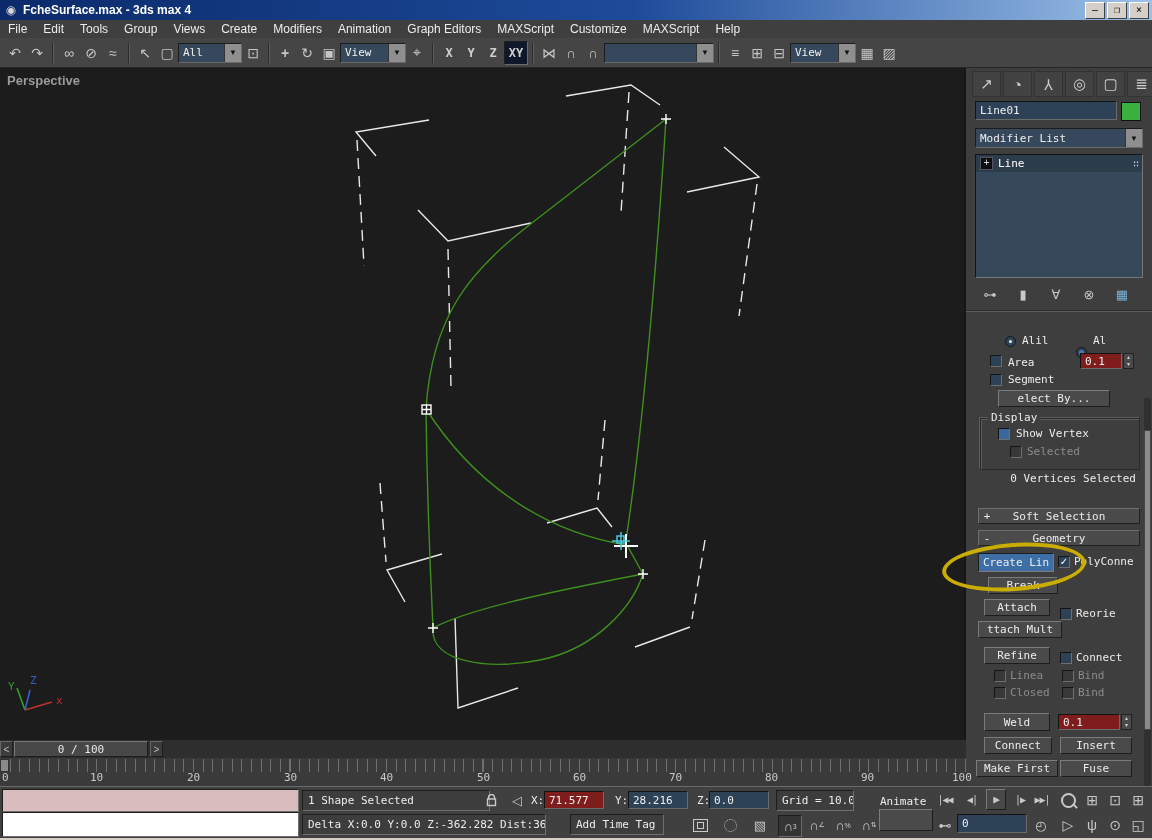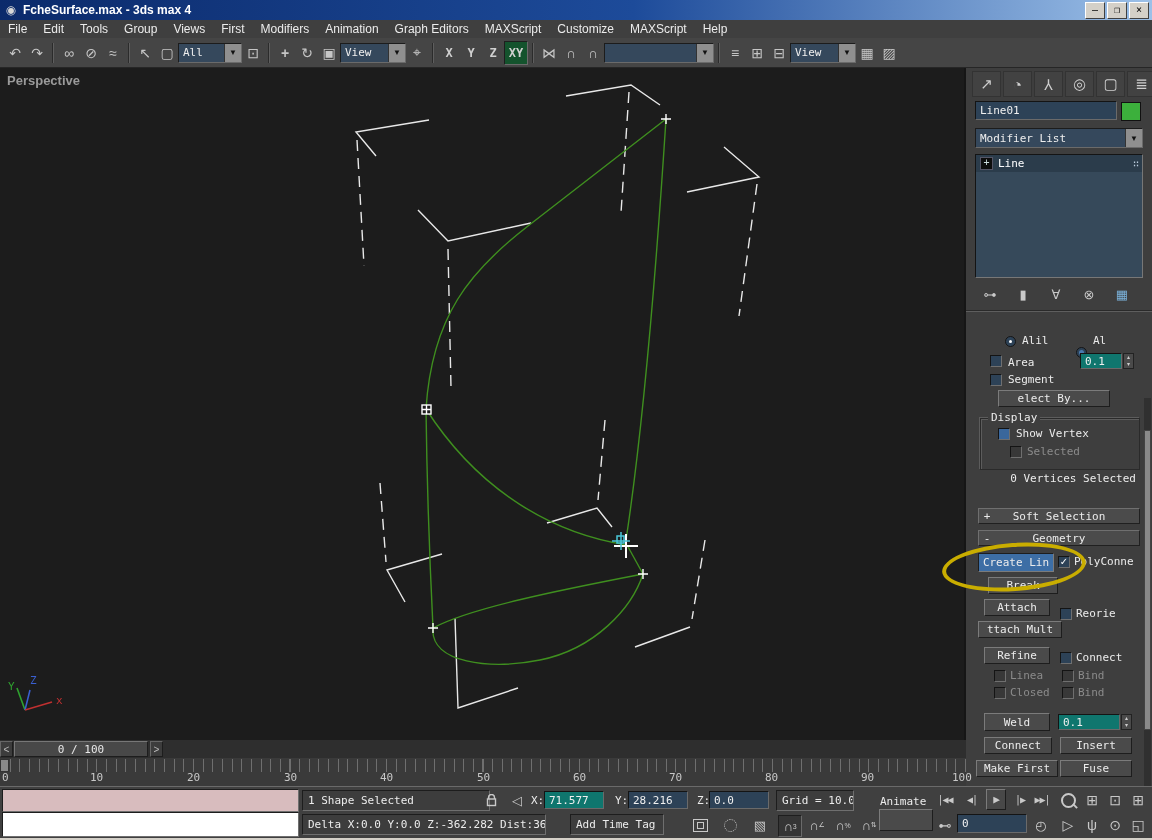--- a/index.html
+++ b/index.html
@@ -29,34 +29,34 @@
   .ticon.pressed{background:#353535;border:1px solid;border-color:#1e1e1e #6a6a6a #6a6a6a #1e1e1e;}
   .tsep{width:1px;height:20px;background:#2b2b2b;border-right:1px solid #5e5e5e;margin:0 4px;}
   .combo{height:20px;background:#35485c;border:1px solid;border-color:#1c1c1c #6a6a6a #6a6a6a #1c1c1c;
     display:flex;align-items:center;box-sizing:border-box;}
   .combo .cv{flex:1;padding:0 4px;font-family:"DejaVu Sans Mono",monospace;font-size:11px;color:#eee;
     white-space:nowrap;overflow:hidden;}
   .combo .ca{width:16px;height:100%;background:#8f8f8f;color:#111;font-size:8px;
     display:flex;align-items:center;justify-content:center;border-left:1px solid #333;}
   .axisbtn{width:22px;height:22px;display:flex;align-items:center;justify-content:center;
     color:#d0d0d0;font-family:"DejaVu Sans Mono",monospace;font-size:12px;font-weight:bold;}
-  .axisbtn.pressed{background:#14532d;border:1px solid;border-color:#1e1e1e #6a6a6a #6a6a6a #1e1e1e;}
+  .axisbtn.pressed{background:#0f172a;border:1px solid;border-color:#1e1e1e #6a6a6a #6a6a6a #1e1e1e;}
   
   #viewport{left:0;top:68px;width:966px;height:672px;background:#1c1c1c;
     border-right:2px solid #161616;box-sizing:border-box;}
   #vplabel{left:7px;top:73px;color:#9a9a9a;font-weight:bold;font-size:13px;}
   
   #panel{left:966px;top:68px;width:186px;height:718px;background:#3e3e3e;}
   #tabs{position:absolute;left:4px;top:3px;display:flex;gap:2px;}
   .tab{width:27px;height:24px;display:flex;align-items:center;justify-content:center;
     color:#cfcfcf;font-size:15px;border:1px solid #333;background:#424242;}
   .field{background:#2d4257;border:1px solid;border-color:#141414 #6a6a6a #6a6a6a #141414;
     color:#f0f0f0;font-family:"DejaVu Sans Mono",monospace;font-size:11px;
     display:flex;align-items:center;padding:0 4px;box-sizing:border-box;}
-  .field.sel{background:#0f766e;}
+  .field.sel{background:#7f1d1d;}
   .swatch{width:18px;height:17px;background:#3cb03c;border:1px solid #111;}
   #stack{left:975px;top:222px;width:168px;height:124px;background:#36495a;
     border:1px solid;border-color:#141414 #777 #777 #141414;box-sizing:border-box;}
   .stackrow{height:17px;display:flex;align-items:center;background:#2b3c4b;color:#fff;
     font-family:"DejaVu Sans Mono",monospace;font-size:11px;}
   .plusbox{width:11px;height:11px;background:#0d0d0d;color:#cdd;font-size:10px;line-height:10px;
     text-align:center;margin:0 5px 0 4px;border:1px solid #556;}
   .dragdots{margin-left:auto;margin-right:4px;color:#bcd;font-size:10px;letter-spacing:-1px;}
   .sticon{width:24px;height:20px;display:flex;align-items:center;justify-content:center;
     color:#c9c9c9;font-size:13px;}
@@ -139,21 +139,21 @@
       <span class="winbtn">×</span>
     </span>
   </div>
 
   <div id="menubar" class="abs">
     <span class="mi">File</span>
     <span class="mi">Edit</span>
     <span class="mi">Tools</span>
     <span class="mi">Group</span>
     <span class="mi">Views</span>
-    <span class="mi">First</span>
+    <span class="mi">Create</span>
     <span class="mi">Modifiers</span>
     <span class="mi">Animation</span>
     <span class="mi">Graph Editors</span>
     <span class="mi">MAXScript</span>
     <span class="mi">Customize</span>
     <span class="mi">MAXScript</span>
     <span class="mi">Help</span>
   </div>
 
   <div id="toolbar" class="abs">

